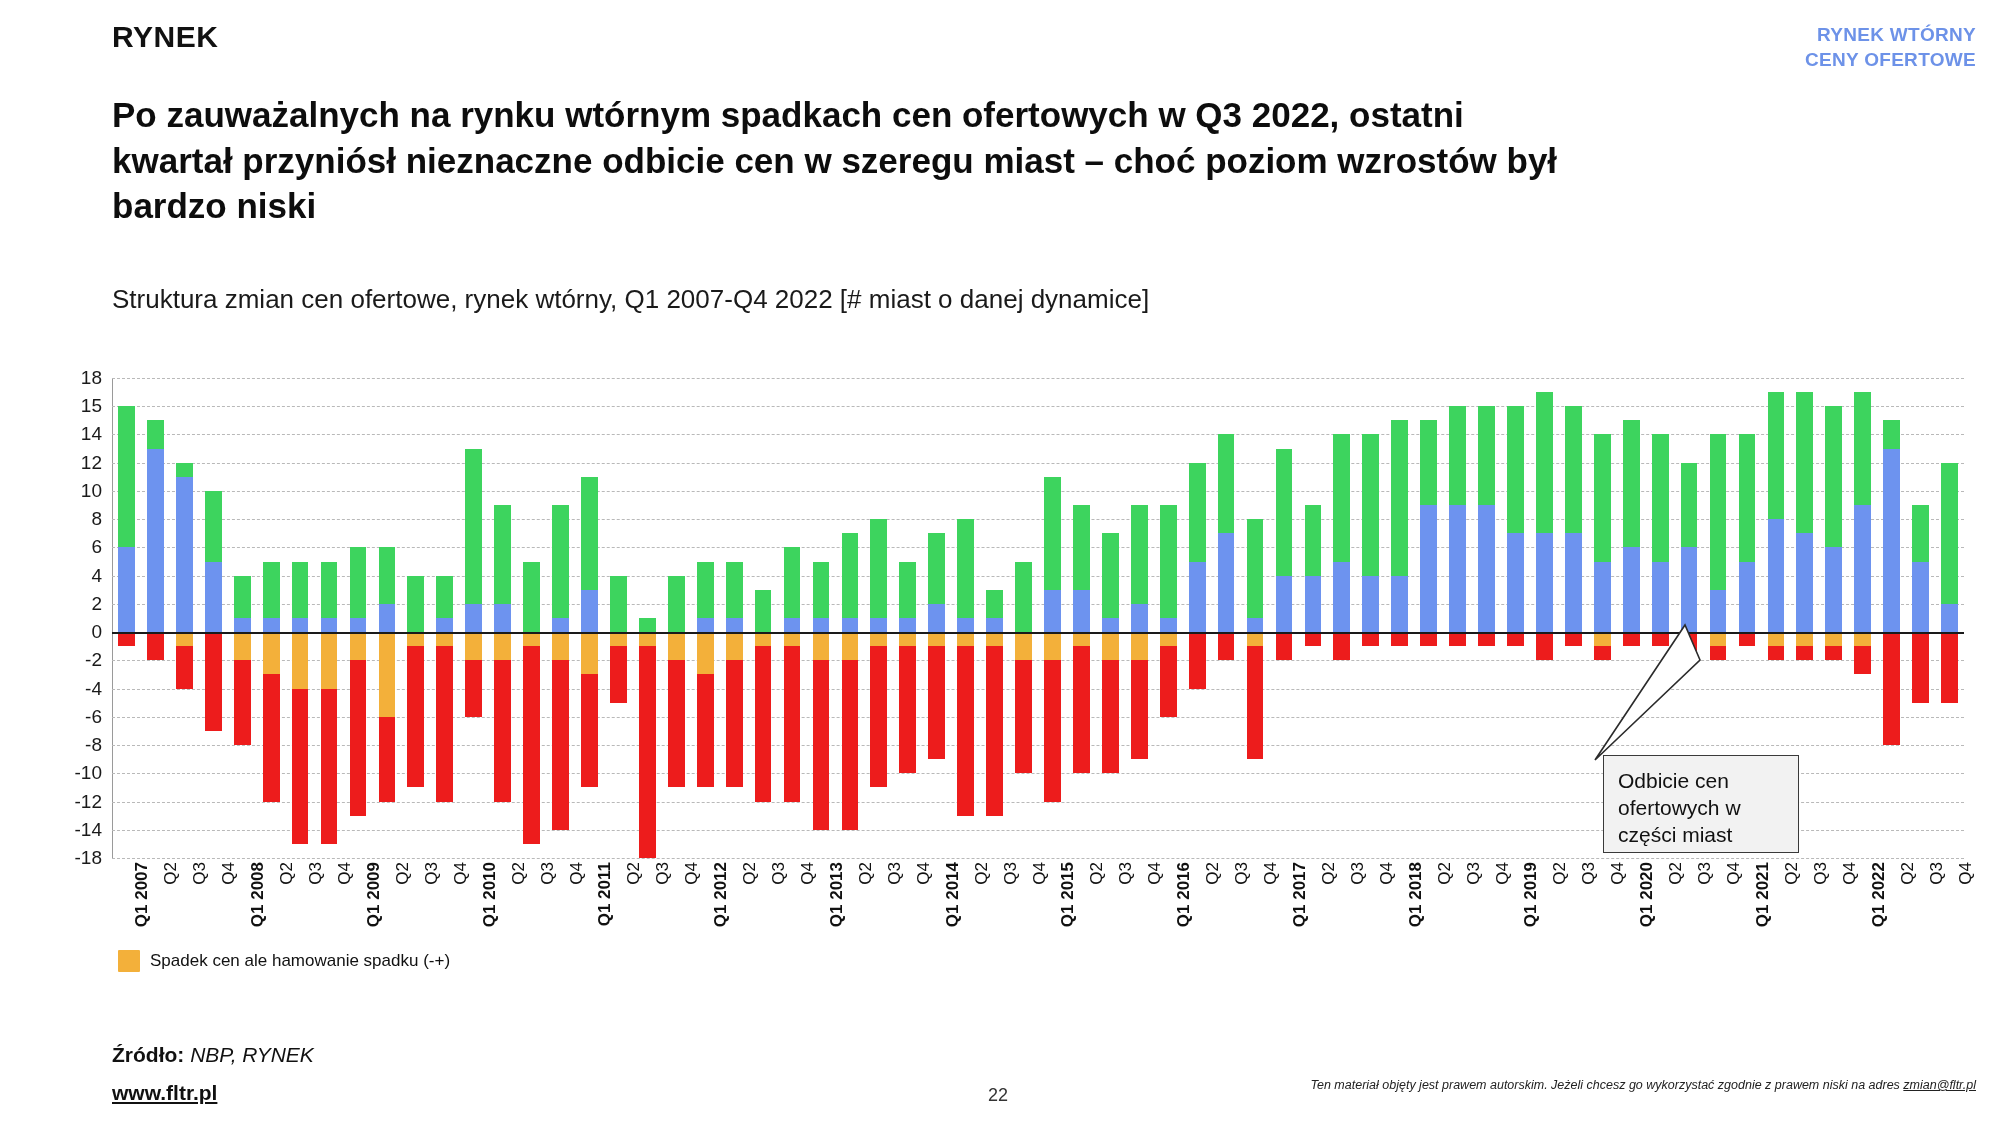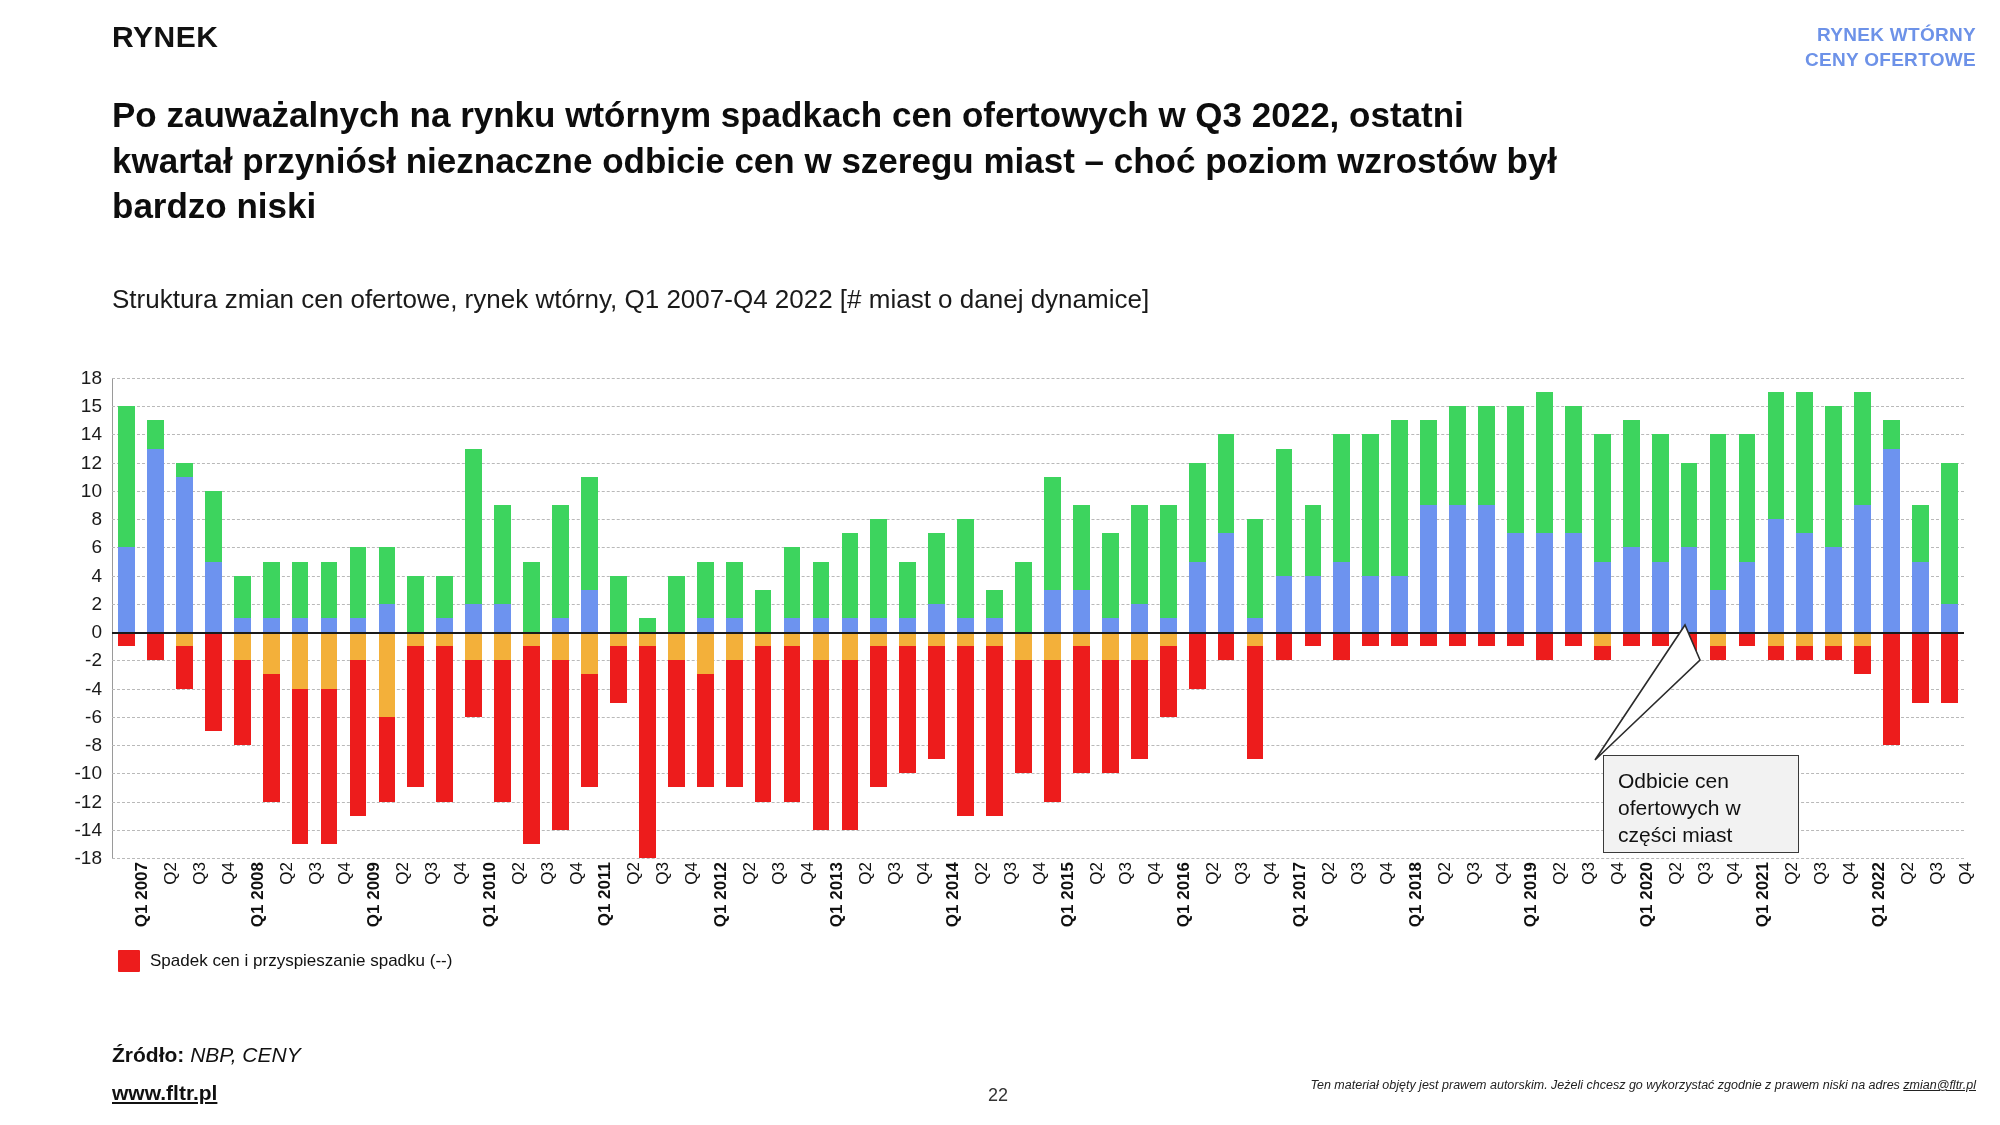--- a/index.html
+++ b/index.html
@@ -560,31 +560,31 @@
     <div class="xl" style="left: 1698.84px;"><span class="q">Q3</span></div>
     <div class="xl" style="left: 1727.78px;"><span class="q">Q4</span></div>
     <div class="xl first" style="left: 1756.72px;"><span class="q">Q1</span><span class="yr"> 2022</span></div>
     <div class="xl" style="left: 1785.66px;"><span class="q">Q2</span></div>
     <div class="xl" style="left: 1814.59px;"><span class="q">Q3</span></div>
     <div class="xl" style="left: 1843.53px;"><span class="q">Q4</span></div>
   </div>
 
 <div id="legend">
     <div class="lg">
-      <span class="sw" style="background: rgb(237, 28, 28);"></span>
-      <span class="lgt">Spadek cen i przyspieszanie spadku (--)</span>
+      <span class="sw" style="background: rgb(243, 176, 58);"></span>
+      <span class="lgt">Spadek cen ale hamowanie spadku (-+)</span>
     </div>
   </div>
 
 <svg id="callout-tail" viewBox="0 0 260 150">
   <polygon points="5,140 95,5 110,40" fill="#ffffff" stroke="#2b2b2b" stroke-width="1.6"></polygon>
 </svg>
 <div id="callout">Odbicie cen ofertowych w części miast</div>
 
 <div id="src">
   <b>Źródło:</b>
-  <i>NBP, CENY</i>
+  <i>NBP, RYNEK</i>
 </div>
 <div id="web">www.fltr.pl</div>
 <div id="pageno">22</div>
 <div id="copy">
   <span>Ten materiał objęty jest prawem autorskim. Jeżeli chcesz go wykorzystać zgodnie z prawem niski na adres </span><u>zmian@fltr.pl</u>
 </div>
 
 </body></html>

